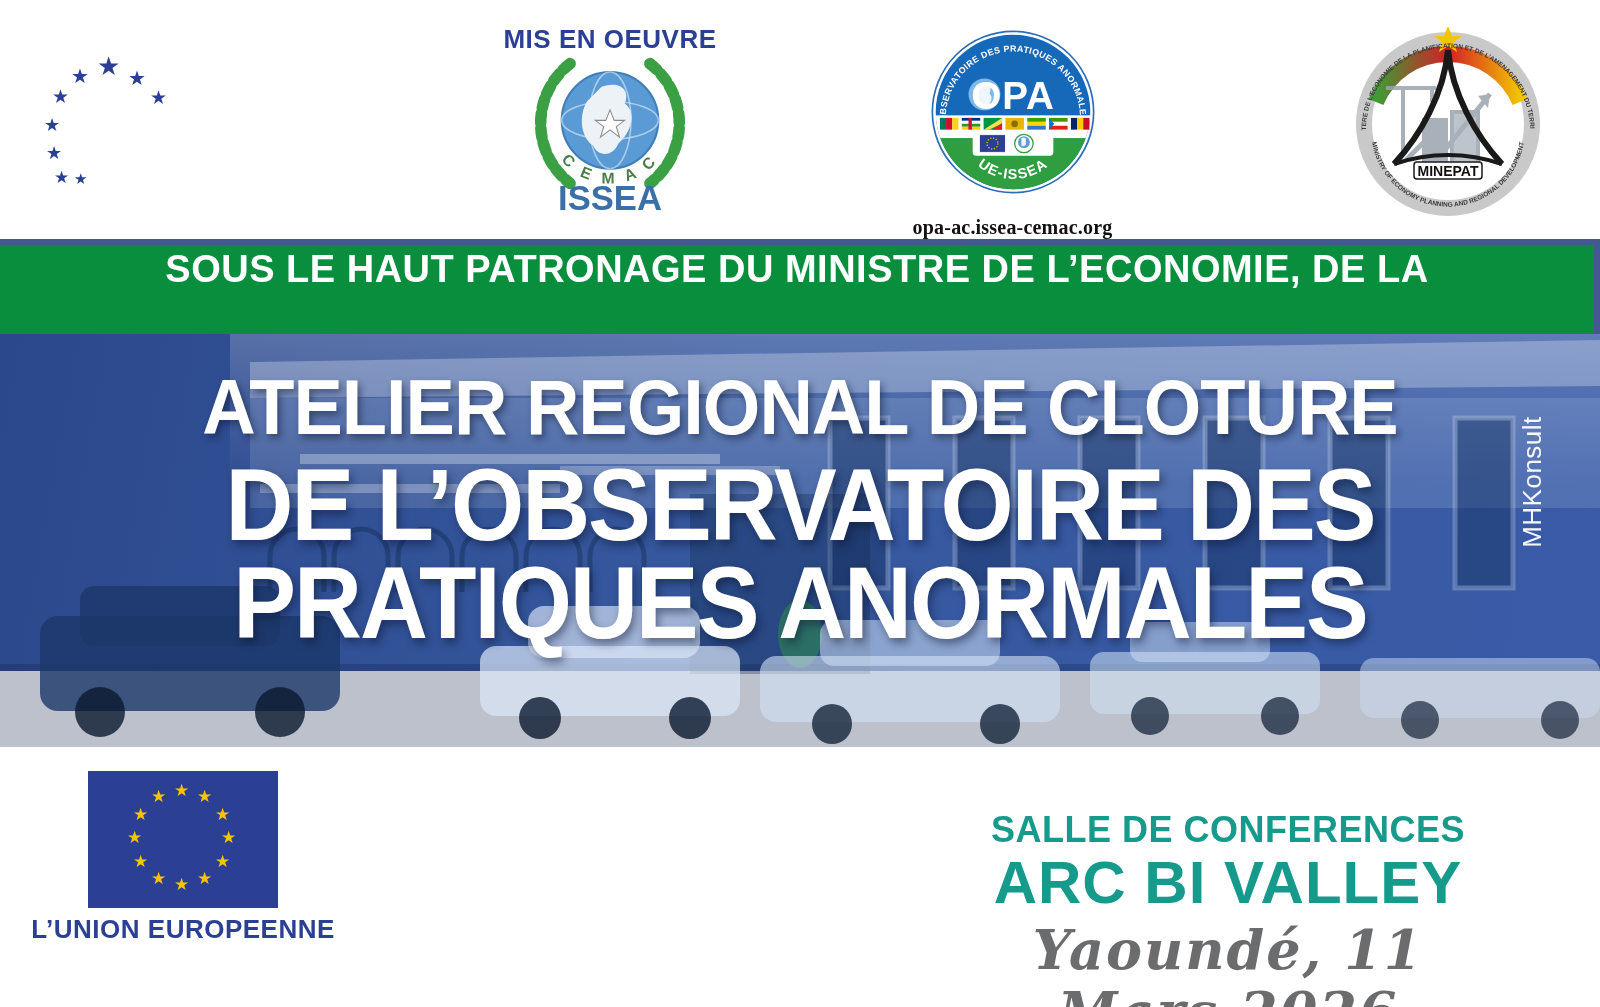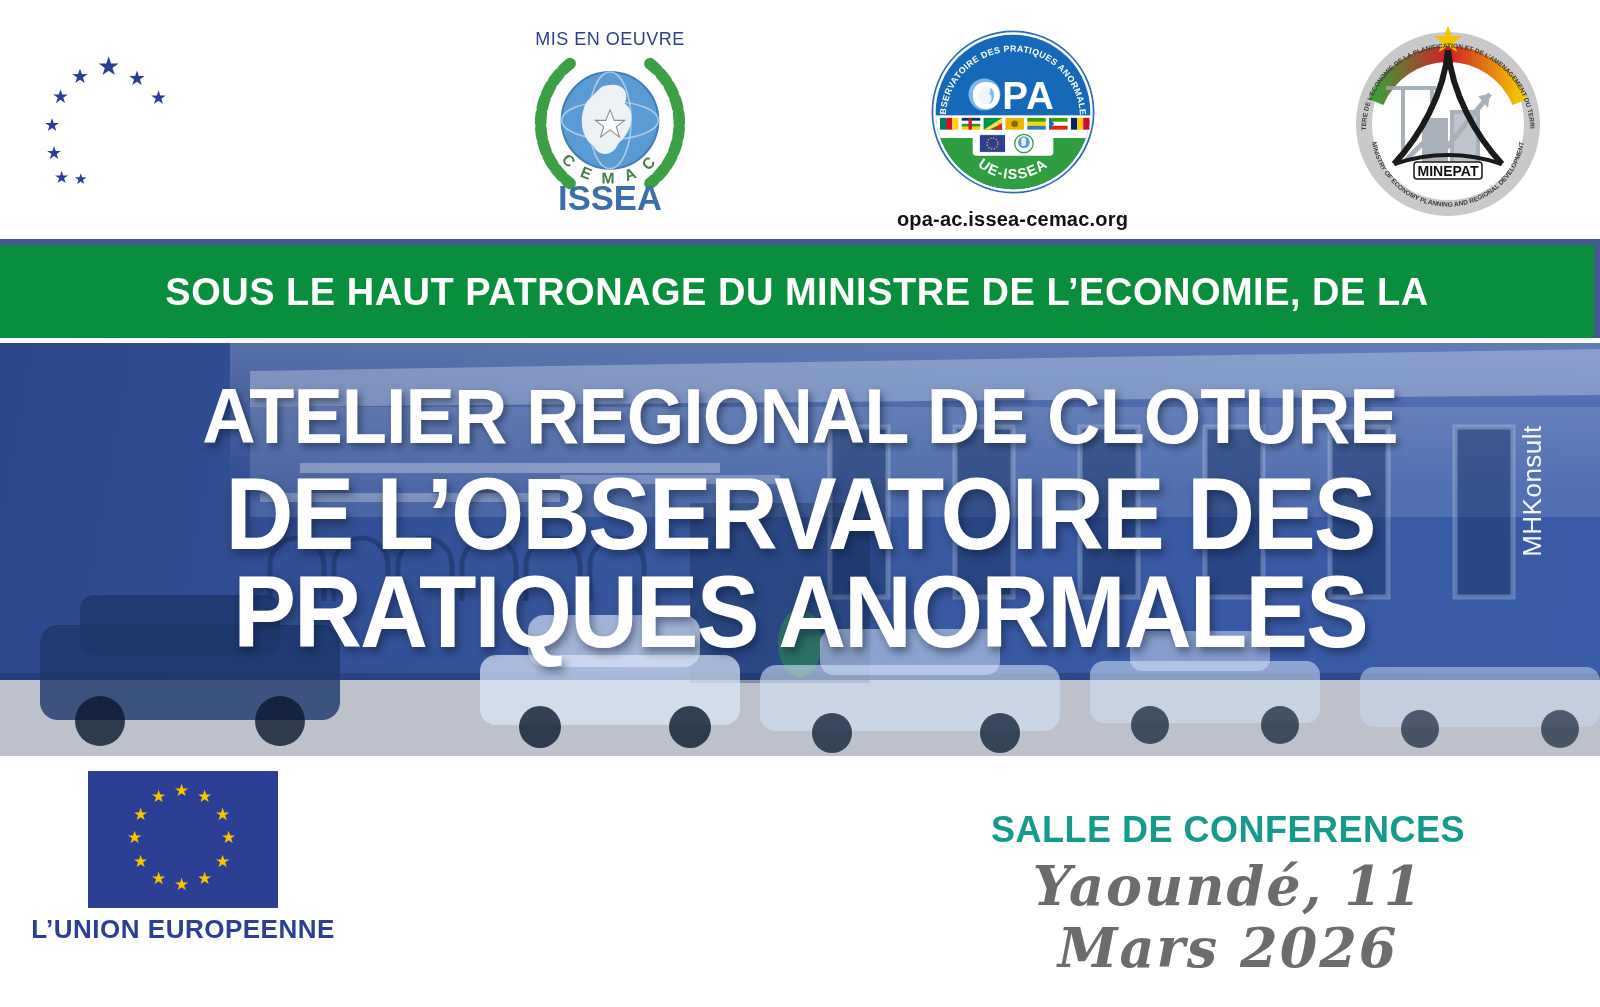--- a/index.html
+++ b/index.html
@@ -19,38 +19,38 @@
   .gg-star.s5{left:110px;top:38px;font-size:19px;}
   .gg-star.s6{left:4px;top:66px;font-size:18px;}
   .gg-star.s7{left:6px;top:94px;font-size:18px;}
   .gg-star.s8{left:14px;top:119px;font-size:17px;}
   .gg-star.s9{left:34px;top:121px;font-size:15px;}
   .gg-text{position:absolute;left:56px;top:54px;color:#2b3f94;font-weight:bold;
            font-size:50px;line-height:54px;letter-spacing:-1px;}
 
   
   .issea{position:absolute;left:490px;top:26px;width:240px;height:210px;text-align:center;}
-  .issea-caption{color:#2b3f94;font-weight:400;font-size:18px;line-height:27px;letter-spacing:.5px;}
+  .issea-caption{color:#2b3f94;font-weight:700;font-size:26px;line-height:27px;letter-spacing:.5px;}
   .issea-svg{display:block;margin:2px auto 0 auto;}
 
   
   .opa{position:absolute;left:895px;top:28px;width:235px;height:200px;text-align:center;}
-  .opa-url{margin-top:8px;color:#111;font-weight:800;font-size:20px;letter-spacing:.2px;}
+  .opa-url{margin-top:16px;color:#111;font-weight:800;font-size:20px;letter-spacing:.2px;font-family:Liberation Serif, serif;}
 
   
   .minepat{position:absolute;left:1348px;top:24px;width:200px;height:200px;}
 
   
   .green-banner{position:absolute;left:0;top:239px;width:1600px;height:99px;box-sizing:border-box;
                 background:#098e3d;border-top:6px solid #44598f;border-right:6px solid #44598f;
-                display:flex;flex-direction:column;justify-content:center;text-align:center;}
+                display:flex;flex-direction:row;justify-content:center;text-align:center;}
   .green-banner .bl{color:#fff;font-weight:800;font-size:38px;line-height:48px;letter-spacing:.5px;}
 
   
-  .blue-section{position:absolute;left:0;top:343px;width:1600px;height:337px;
+  .blue-section{position:absolute;left:0;top:334px;width:1600px;height:337px;
                 background:linear-gradient(100deg,#2c488c 0%,#36589e 45%,#3a5ca8 100%);}
   .building{position:absolute;left:0;top:0;width:1600px;height:413px;}
   .titles{position:absolute;left:0;top:30px;width:1600px;text-align:center;color:#fff;}
   .title-l1{font-weight:800;font-size:74px;line-height:86px;letter-spacing:-1px;
             transform:scale(1,1.06);text-shadow:3px 4px 7px rgba(8,18,45,.45);}
   .title-l2,.title-l3{font-weight:800;font-size:96px;line-height:98px;letter-spacing:-2px;
             transform:scale(.98,1.06);text-shadow:3px 5px 8px rgba(8,18,45,.45);}
   .title-l2{margin-top:6px;}
   .watermark{position:absolute;left:1452px;top:133px;width:160px;height:30px;line-height:30px;
              text-align:center;color:#fff;font-size:26px;font-weight:400;letter-spacing:.5px;
@@ -312,17 +312,18 @@
       <span class="eu-star f9">★</span>
       <span class="eu-star f10">★</span>
       <span class="eu-star f11">★</span>
       <span class="eu-star f12">★</span>
     </div>
     <div class="finance">
       <div>L’UNION EUROPEENNE</div>
     </div>
     <div class="venue">
       <div class="venue-l1">SALLE DE CONFERENCES</div>
+      <div class="venue-l2">ARC BI VALLEY</div>
       <div class="venue-date">Yaoundé, 11 Mars 2026</div>
     </div>
   </div>
 
 </div>
 
 </body></html>

